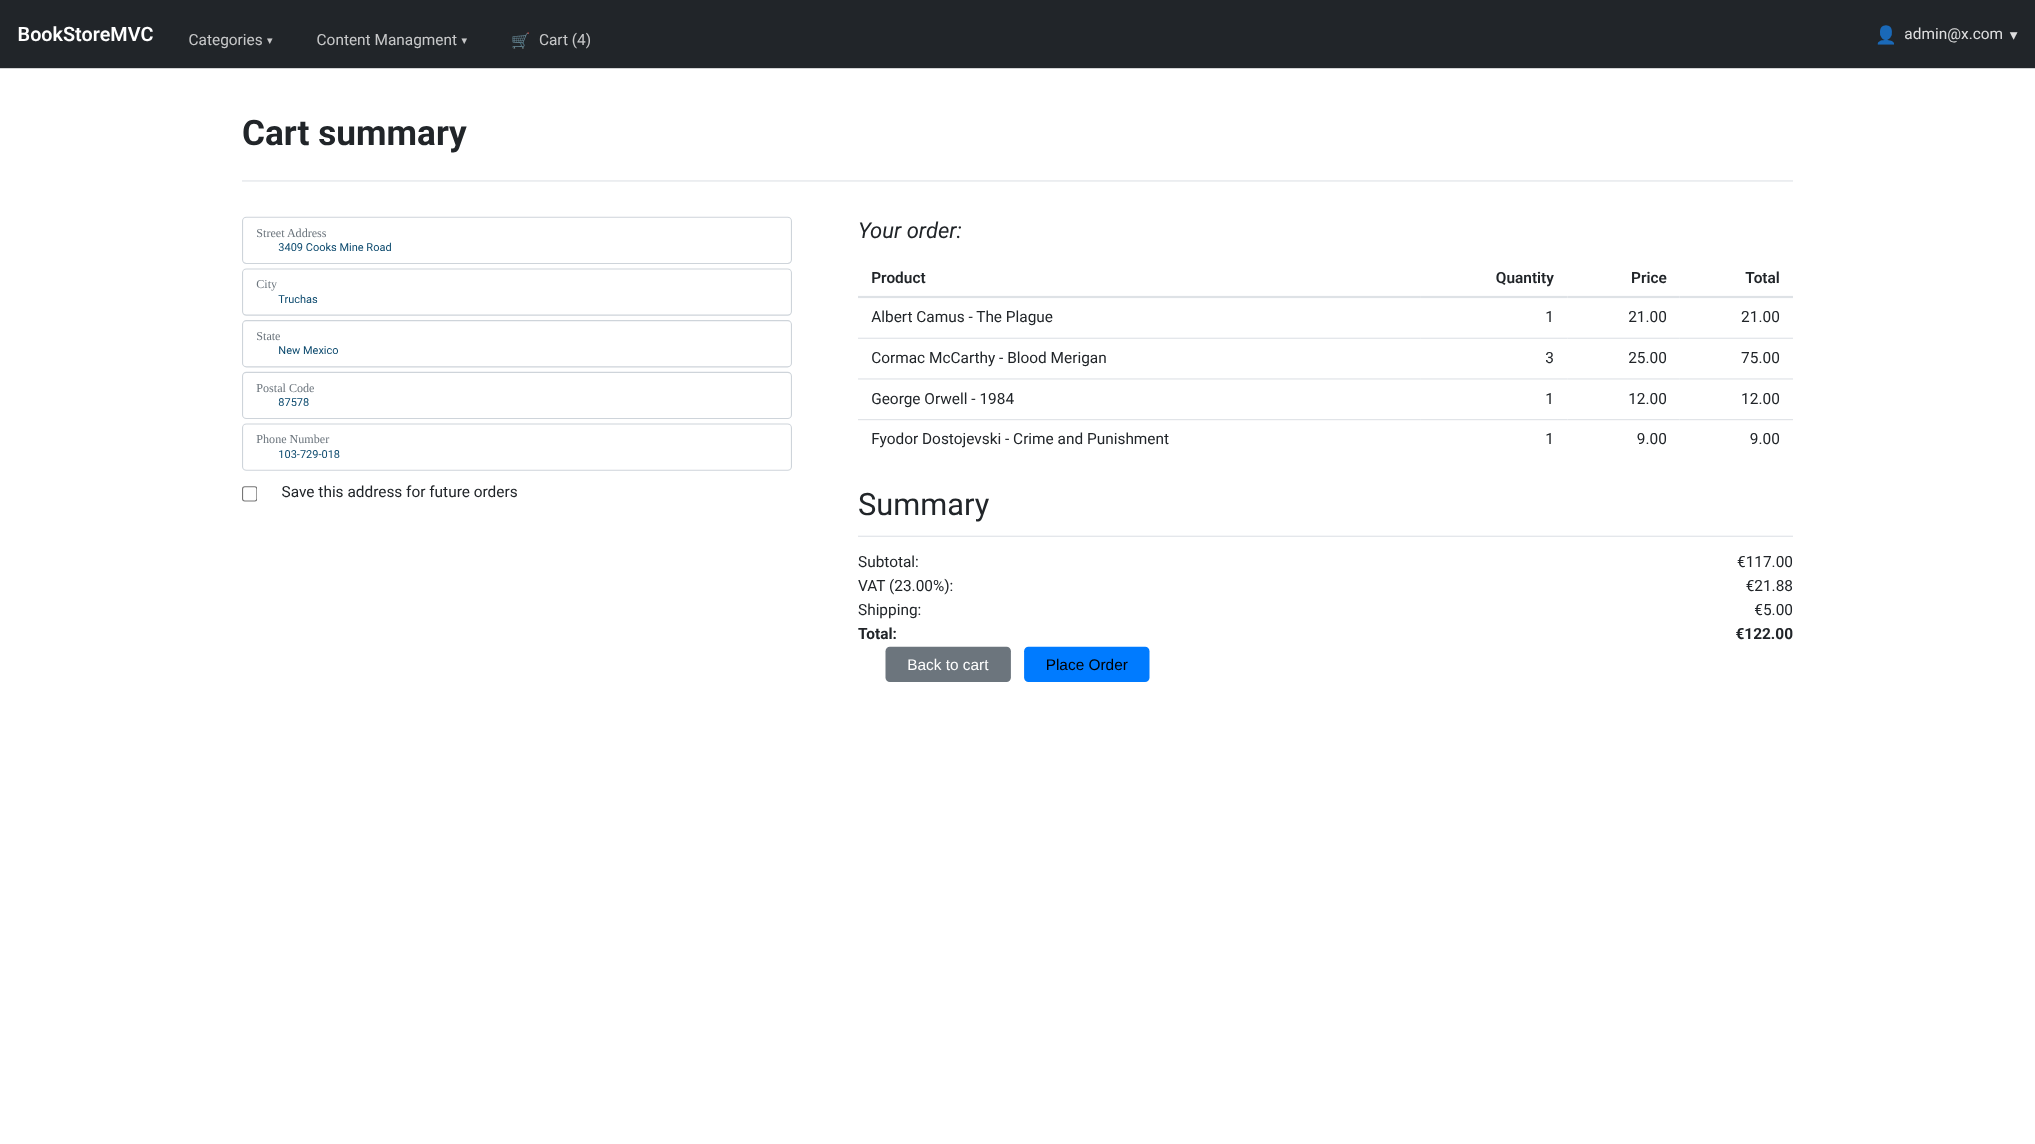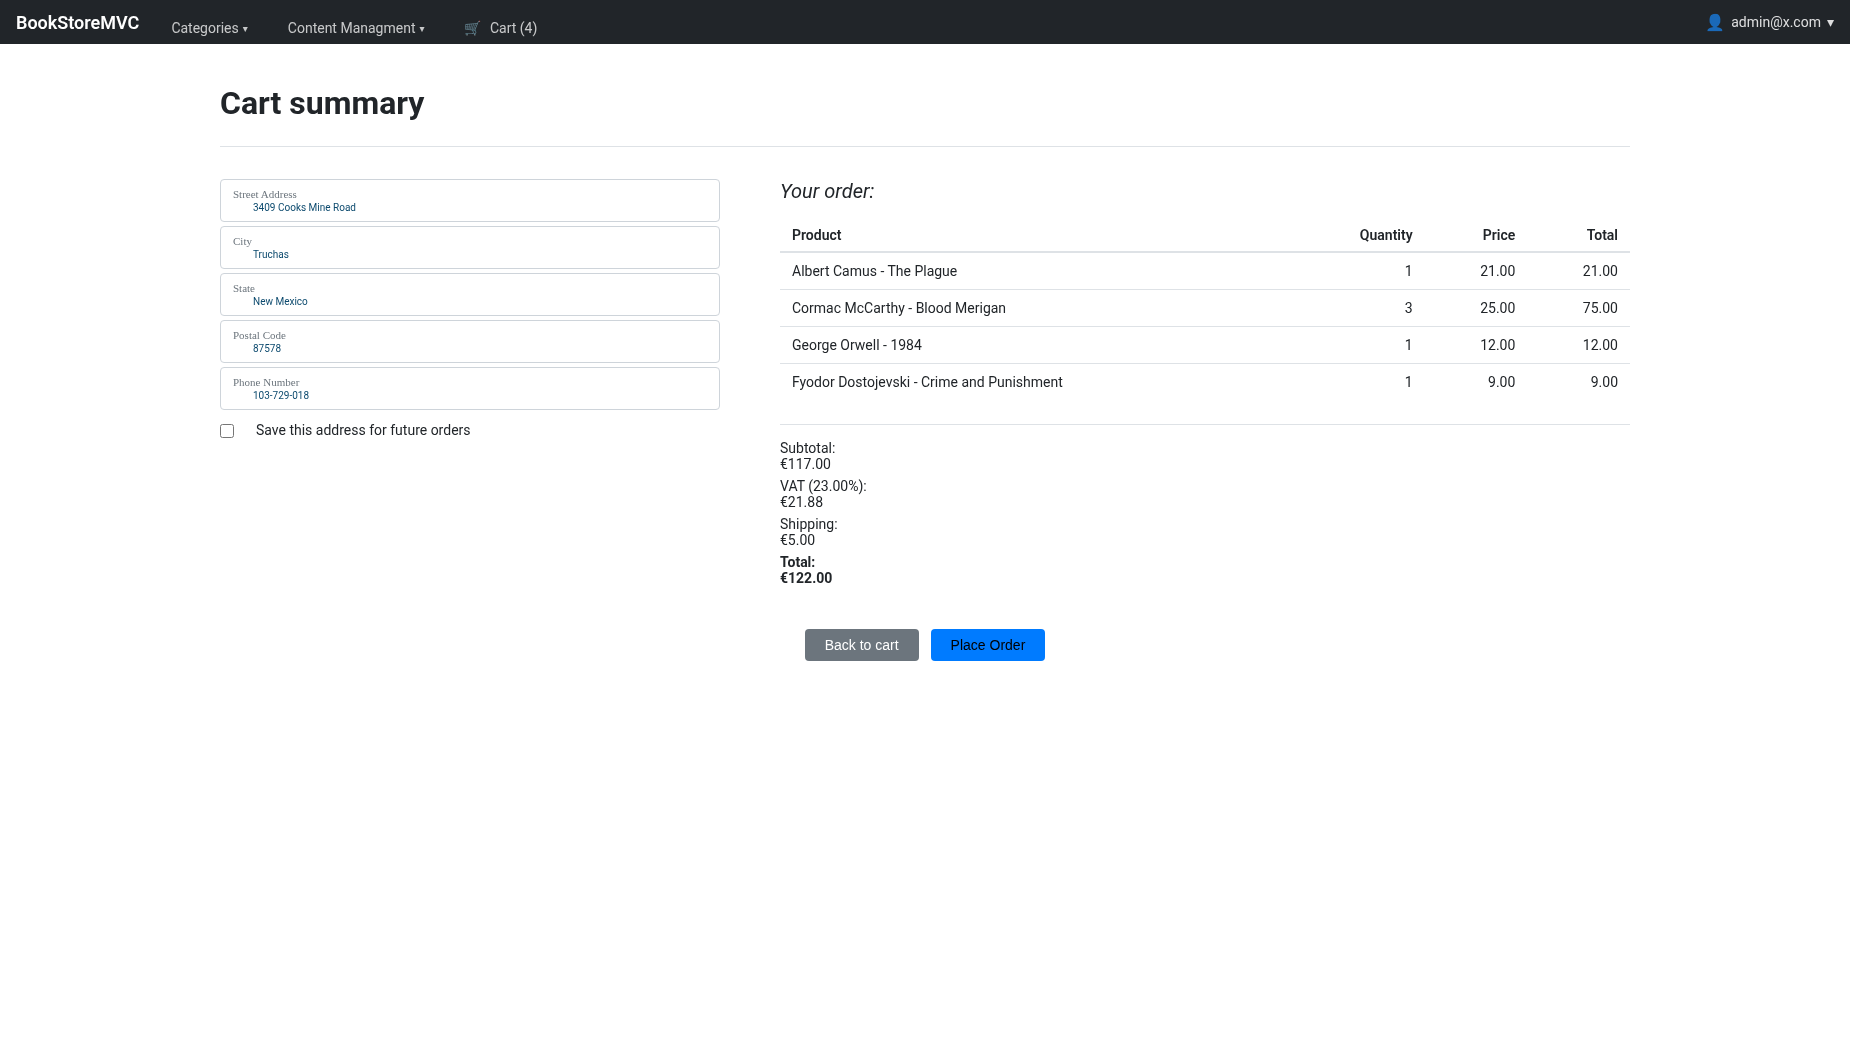--- a/index.html
+++ b/index.html
@@ -16,21 +16,21 @@
       min-height: 1040px;
     }
 
     
     .navbar {
       background: #212529;
       color: #fff;
       display: flex;
       align-items: center;
       padding: 16px 16px;
-      height: 44px;
+      height: 62px;
       justify-content: space-between;
     }
     .navbar-left {
       display: flex;
       align-items: center;
       gap: 24px;
     }
     .navbar-brand {
       font-size: 18px;
       font-weight: 600;
@@ -185,32 +185,30 @@
     .summary-divider {
       border: none;
       border-top: 1px solid #dee2e6;
       margin-bottom: 12px;
     }
     .summary-row {
       display: flex;
       justify-content: space-between;
       padding: 3px 0;
       font-size: 14px;
-      flex-direction: column;
     }
     .summary-row.total {
       font-weight: 700;
     }
 
     
     .buttons-row {
       display: flex;
       justify-content: center;
       gap: 12px;
-      margin-top: 40px;
     }
     .btn {
       padding: 8px 20px;
       font-size: 14px;
       border: none;
       border-radius: 4px;
       cursor: pointer;
       font-weight: 400;
     }
     .btn-secondary {
@@ -330,20 +328,21 @@
             </tr>
             <tr>
               <td>Fyodor Dostojevski - Crime and Punishment</td>
               <td class="num">1</td>
               <td class="num">9.00</td>
               <td class="num">9.00</td>
             </tr>
           </tbody>
       </table>
 
+      <h2 class="summary-title">Summary</h2>
       <hr class="summary-divider">
 
       <div class="summary-row">
         <span>Subtotal:</span>
         <span>€117.00</span>
       </div>
       <div class="summary-row">
         <span>VAT (23.00%):</span>
         <span>€21.88</span>
       </div>

